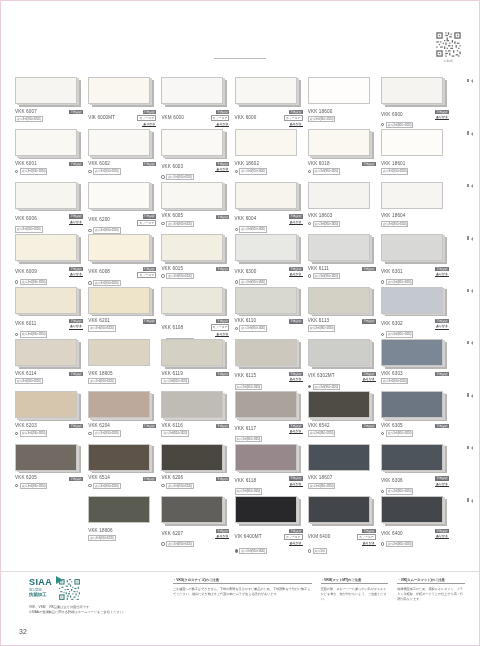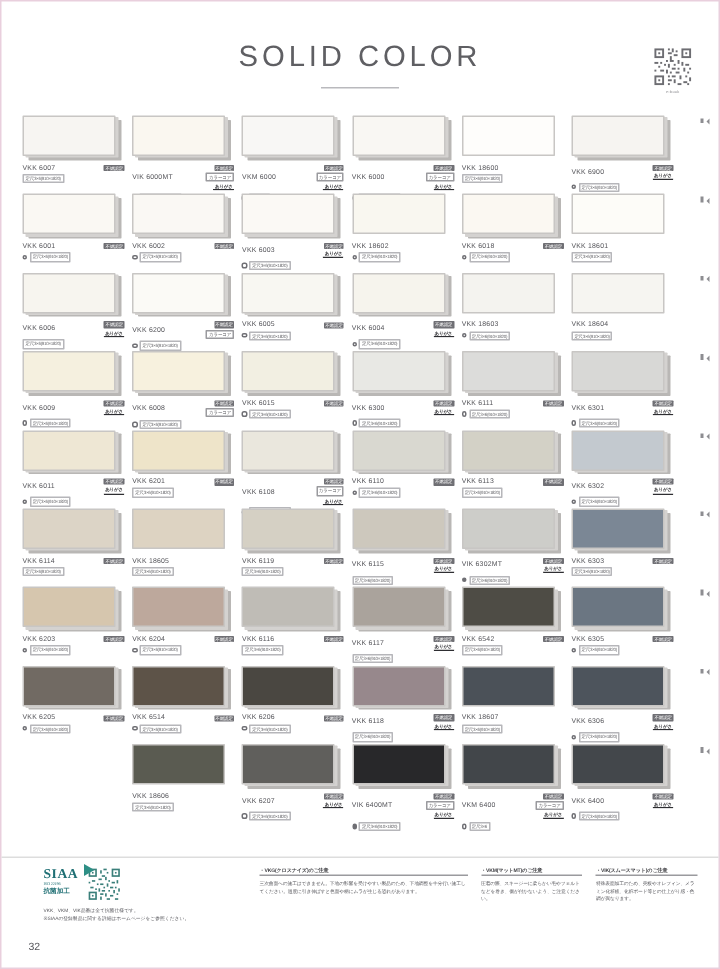--- a/index.html
+++ b/index.html
@@ -98,21 +98,21 @@
     border-right: 2.6px solid #8d8d91;
   }
 
   
   .footer {
     position: absolute; left: 0; right: 0; bottom: 0; height: 74px;
     border-top: .6px solid #ddd;
   }
   .foot-inner { position: relative; height: 100%; padding: 6px 14px 0 14px; display: flex; }
   .siaa-block { width: 148px; position: relative; }
-  .siaa-top { display: flex; align-items: flex-start; gap: 6px; padding-left: 14px; font-family: Liberation Serif, serif; }
+  .siaa-top { display: flex; align-items: flex-start; gap: 6px; padding-left: 14px; }
   .siaa-logo { position: relative; }
   .siaa-word { font-size: 9px; font-weight: bold; color: #1f6f74; letter-spacing: .4px; line-height: 9px; }
   .siaa-arrow {
     position: absolute; right: -11px; top: -2px;
     width: 0; height: 0;
     border-left: 7px solid #2e8f86; border-top: 4px solid transparent; border-bottom: 4px solid transparent;
   }
   .siaa-iso { font-size: 2.8px; color: #1f6f74; letter-spacing: -.1px; margin-top: .5px; }
   .siaa-jp { font-size: 4.4px; color: #1f6f74; font-weight: bold; margin-top: .5px; }
   .siaa-qr { width: 23px; height: 23px; display: block; }
@@ -127,21 +127,20 @@
   }
   .note-body { font-size: 3.2px; color: #55555a; line-height: 5px; margin-top: 2.4px; letter-spacing: -.1px; }
   .note-col.wide { flex: 2.05; }
 </style>
 </head>
 <body>
 
 <div id="page">
 
   <div class="header">
-    <div class="page-title">SOLID COLOR</div>
     <div class="title-rule"></div>
     <div class="qr-head">
       <svg class="qr-img" viewBox="0 0 21 21">
         <rect width="21" height="21" fill="#ffffff"></rect>
         <g fill="#6d6d72">
           <rect x="1" y="1" width="5" height="5"></rect>
             <rect x="2" y="2" width="3" height="3" fill="#fff"></rect>
             <rect x="3" y="3" width="1" height="1"></rect>
           <rect x="15" y="1" width="5" height="5"></rect>
             <rect x="16" y="2" width="3" height="3" fill="#fff"></rect>

